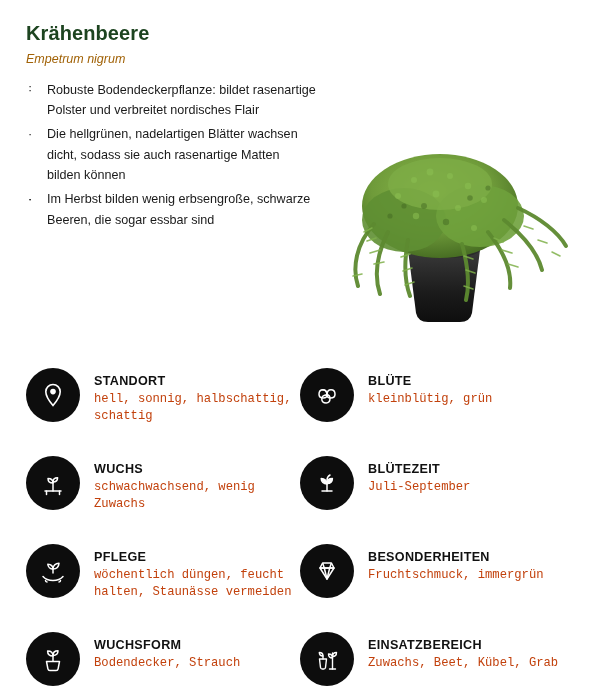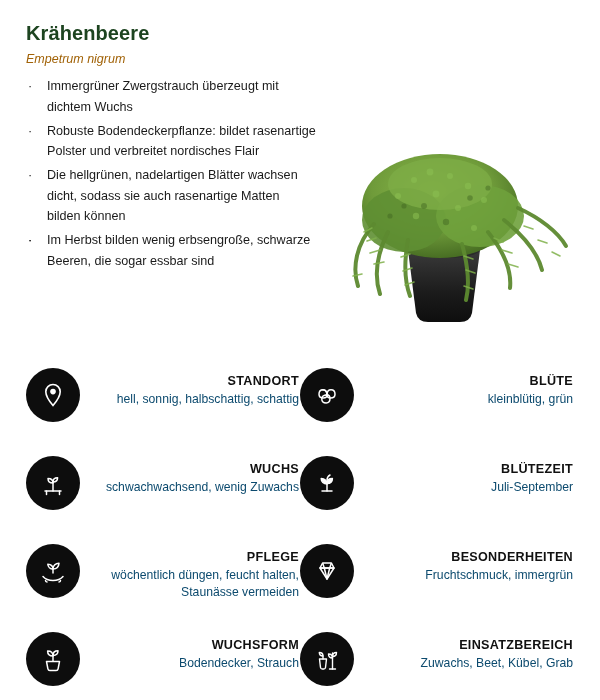--- a/index.html
+++ b/index.html
@@ -84,21 +84,20 @@
   .feat-col {
     position: absolute;
     width: 274px;
   }
   .col-left { left: 0; }
   .col-right { left: 274px; }
 
   .feature {
     position: relative;
     height: 88px;
-    text-align: right;
   }
   .feature .badge {
     position: absolute;
     left: 0;
     top: 0;
     width: 54px;
     height: 54px;
     border-radius: 50%;
     background: #0d0d0d;
     display: flex;
@@ -114,37 +113,37 @@
   }
   .feature .flabel {
     font-size: 12.6px;
     font-weight: bold;
     letter-spacing: 0.3px;
     color: #111111;
     line-height: 15px;
   }
   .feature .fvalue {
     font-size: 12.2px;
-    color: #0c4a6e;
+    color: #c2410c;
     line-height: 17px;
     margin-top: 2px;
+    font-family: Liberation Mono, monospace;
   }
 </style>
 </head>
 <body>
 
 <div class="page">
 
   <div class="title">Krähenbeere</div>
   <div class="subtitle">Empetrum nigrum</div>
 
   <ul class="bullets">
     <li>
       <span class="dot">·</span>
-      <span>Immergrüner Zwergstrauch überzeugt mit dichtem Wuchs</span>
     </li>
     <li>
       <span class="dot">·</span>
       <span>Robuste Bodendeckerpflanze: bildet rasenartige Polster und verbreitet nordisches Flair</span>
     </li>
     <li>
       <span class="dot">·</span>
       <span>Die hellgrünen, nadelartigen Blätter wachsen dicht, sodass sie auch rasenartige Matten bilden können</span>
     </li>
     <li>

